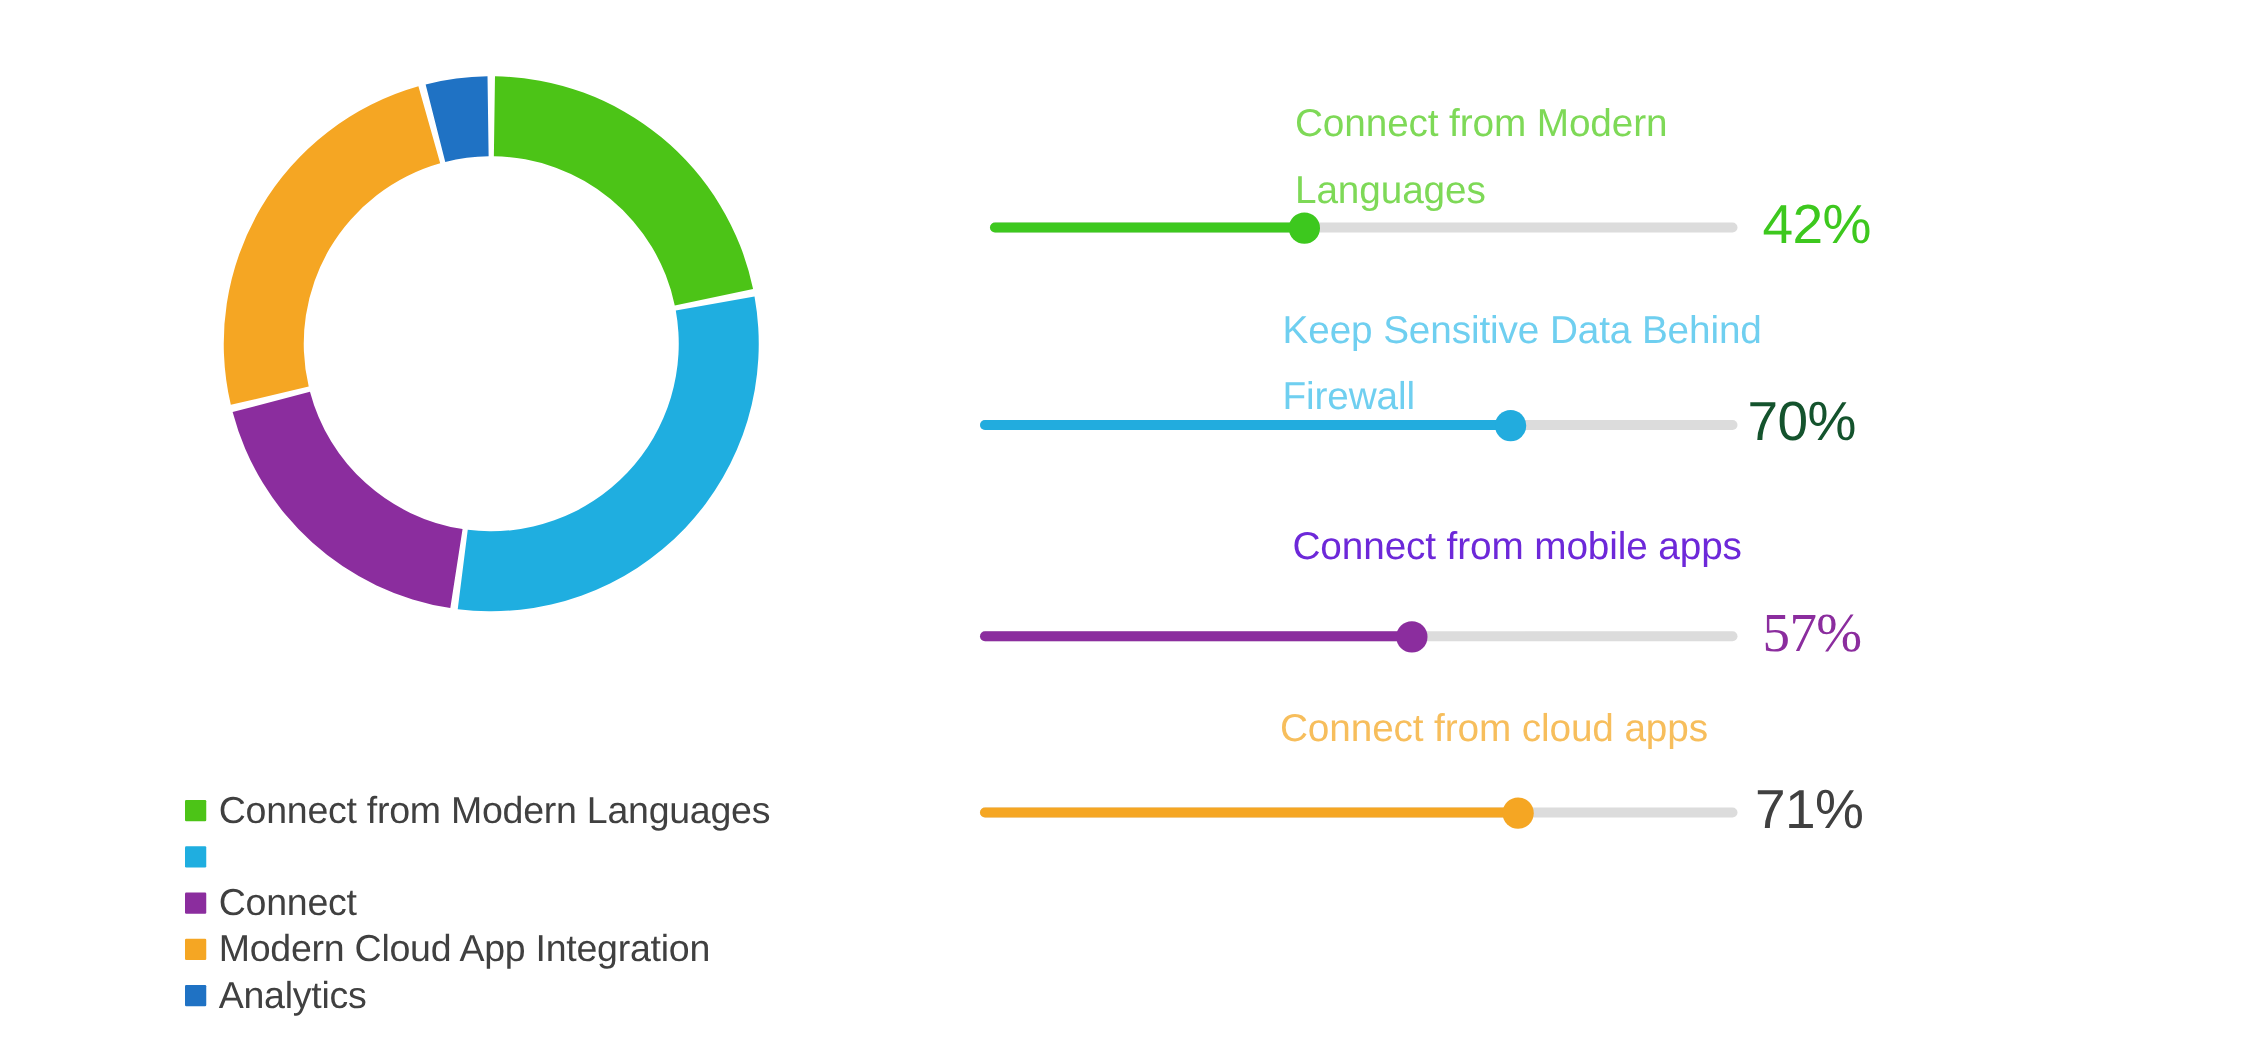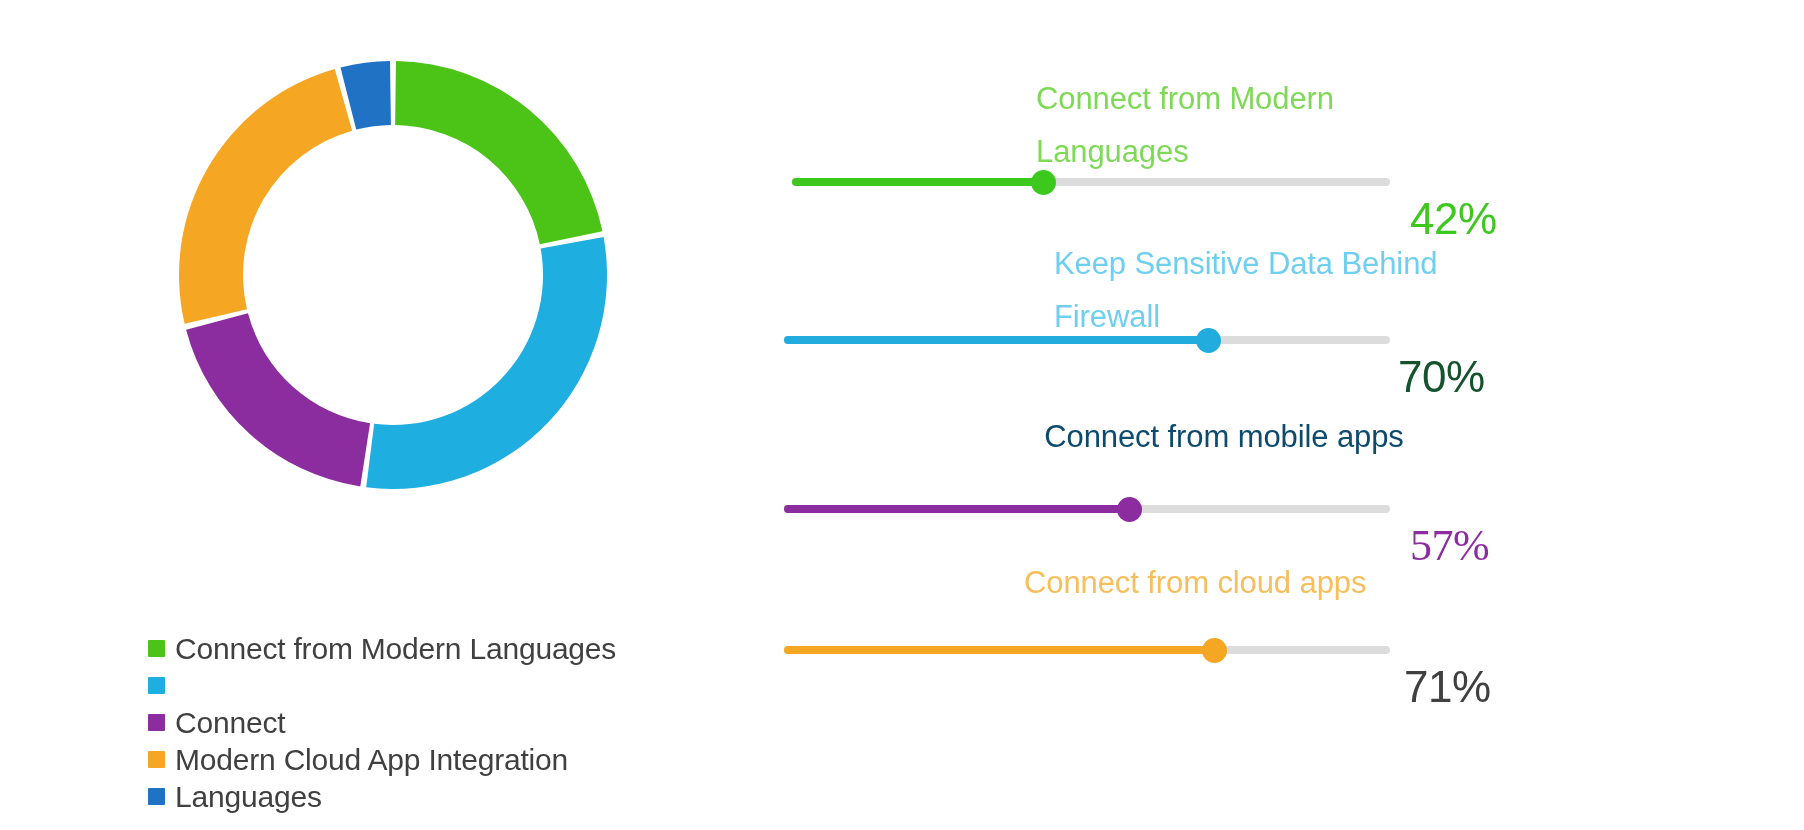--- a/index.html
+++ b/index.html
@@ -120,21 +120,20 @@
     height: 25px;
     border-radius: 50%;
     margin-left: -12px;
   }
   .slider-value {
     position: absolute;
     font-size: 44px;
     line-height: 44px;
     letter-spacing: -0.5px;
     white-space: nowrap;
-    margin-top: 39px;
   }
 </style>
 </head>
 <body>
 
 <div class="canvas">
 
   <div class="left-panel">
 
     <div class="donut-wrap">
@@ -168,46 +167,46 @@
         <div class="legend-item">
           <span class="legend-swatch" style="background: rgb(139, 45, 158);"></span>
           <span class="legend-label">Connect</span>
         </div>
         <div class="legend-item">
           <span class="legend-swatch" style="background: rgb(245, 166, 35);"></span>
           <span class="legend-label">Modern Cloud App Integration</span>
         </div>
         <div class="legend-item">
           <span class="legend-swatch" style="background: rgb(31, 114, 196);"></span>
-          <span class="legend-label">Languages</span>
+          <span class="legend-label">Analytics</span>
         </div>
       </div>
   </div>
 
   <div class="right-panel" id="slider-panel">
       <div class="slider-row" style="top: 0px;">
         <div class="slider-label" style="left: 156px; top: 72px; width: 340px; color: rgb(126, 217, 87);">Connect from Modern Languages</div>
         <div class="slider-bar" style="left: -88px; top: 162px; width: 598px;">
           <div class="track-bg" style="width: 598px; background: rgb(220, 220, 220);"></div>
           <div class="track-fill" style="width: 251.16px; background: rgb(61, 200, 30);"></div>
           <div class="thumb" style="left: 251.16px; background: rgb(61, 200, 30);"></div>
         </div>
         <div class="slider-value" style="left: 530px; top: 158px; color: rgb(61, 200, 30);">42%</div>
       </div>
       <div class="slider-row" style="top: 0px;">
-        <div class="slider-label" style="left: 146px; top: 237px; width: 420px; color: rgb(111, 207, 240); margin-left: 28px;">Keep Sensitive Data Behind Firewall</div>
+        <div class="slider-label" style="left: 146px; top: 237px; width: 420px; color: rgb(111, 207, 240);">Keep Sensitive Data Behind Firewall</div>
         <div class="slider-bar" style="left: -96px; top: 320px; width: 606px;">
           <div class="track-bg" style="width: 606px; background: rgb(220, 220, 220);"></div>
           <div class="track-fill" style="width: 424.2px; background: rgb(34, 172, 222);"></div>
           <div class="thumb" style="left: 424.2px; background: rgb(34, 172, 222);"></div>
         </div>
         <div class="slider-value" style="left: 518px; top: 316px; color: #14532d;">70%</div>
       </div>
       <div class="slider-row" style="top: 0px;">
-        <div class="slider-label" style="left: 154px; top: 410px; width: 380px; color: #0c4a6e; text-align: center;">Connect from mobile apps</div>
+        <div class="slider-label" style="left: 154px; top: 410px; width: 380px; color: #6d28d9;">Connect from mobile apps</div>
         <div class="slider-bar" style="left: -96px; top: 489px; width: 606px;">
           <div class="track-bg" style="width: 606px; background: rgb(220, 220, 220);"></div>
           <div class="track-fill" style="width: 345.42px; background: rgb(139, 45, 158);"></div>
           <div class="thumb" style="left: 345.42px; background: rgb(139, 45, 158);"></div>
         </div>
         <div class="slider-value" style="left: 530px; top: 485px; color: rgb(139, 45, 158); font-family: Liberation Serif, serif;">57%</div>
       </div>
       <div class="slider-row" style="top: 0px;">
         <div class="slider-label" style="left: 144px; top: 556px; width: 380px; color: rgb(247, 190, 92);">Connect from cloud apps</div>
         <div class="slider-bar" style="left: -96px; top: 630px; width: 606px;">

